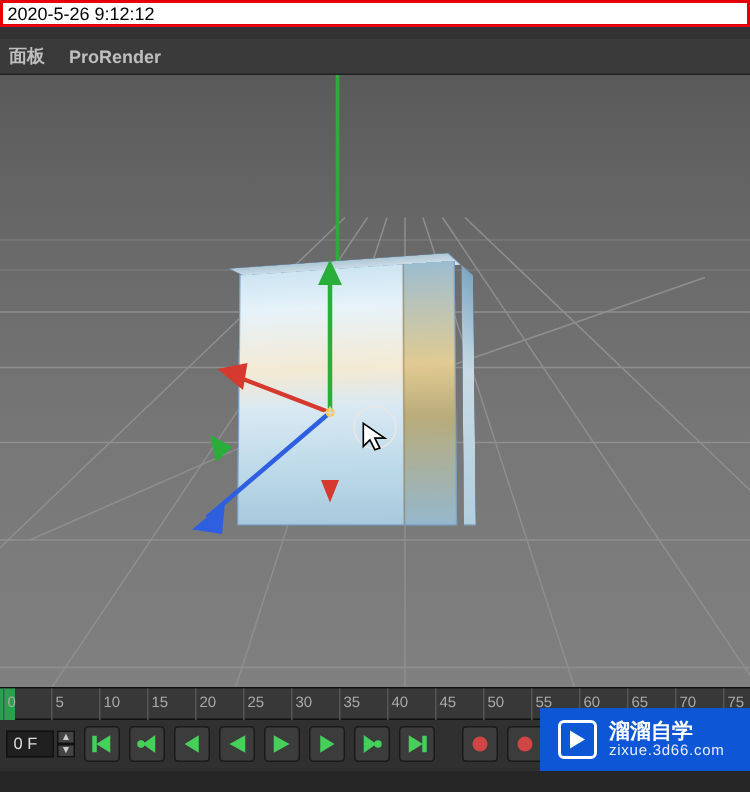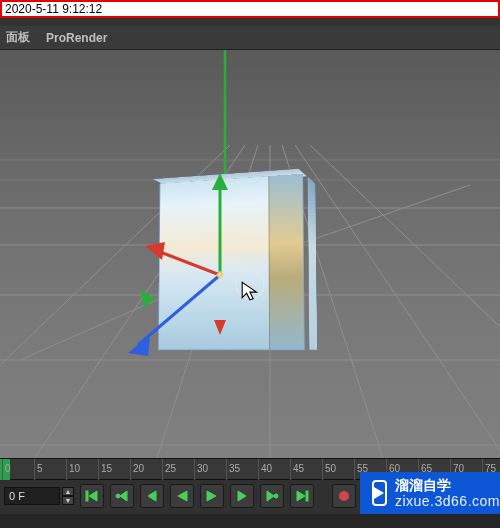--- a/index.html
+++ b/index.html
@@ -89,21 +89,21 @@
   }
 
   .transport {
     position: relative; height: 32px; display: flex; align-items: center;
     padding: 0 4px; gap: 6px; background: #303030;
   }
   .frame-box {
     display: flex; align-items: center; gap: 2px;
   }
   .frame-box input {
-    width: 56px; height: 18px; background: #202020; color: #ddd;
+    width: 32px; height: 18px; background: #202020; color: #ddd;
     border: 1px solid #111; font-size: 11px; padding: 0 4px;
   }
   .stepper {
     display: flex; flex-direction: column; width: 12px;
   }
   .stepper button {
     height: 9px; background: #444; border: 1px solid #111; padding: 0;
     font-size: 7px; color: #ccc; line-height: 5px; cursor: pointer;
   }
 
@@ -125,32 +125,32 @@
   }
   .watermark .play {
     width: 26px; height: 26px; border: 2px solid #fff; border-radius: 4px;
     display: flex; align-items: center; justify-content: center;
   }
   .watermark .play::before {
     content: ""; border-left: 10px solid #fff; border-top: 6px solid transparent; border-bottom: 6px solid transparent;
   }
   .watermark .txt { display: flex; flex-direction: column; line-height: 1.15; }
   .watermark .txt .t1 { font-size: 14px; font-weight: bold; }
-  .watermark .txt .t2 { font-size: 14px; letter-spacing: .5px; opacity: .9; text-align: center; }
+  .watermark .txt .t2 { font-size: 10px; letter-spacing: .5px; opacity: .9; text-align: center; }
 
   .bottom-edge {
     position: absolute; left: 0; bottom: 0; width: 500px; height: 14px;
     background: #262626; z-index: 55;
   }
 </style>
 </head>
 <body>
 
 <div class="timestamp-bar">
-  <span>2020-5-11 9:12:12</span>
+  <span>2020-5-26 9:12:12</span>
 </div>
 
 <div class="top-rainbow"></div>
 
 <div class="menu-strip">
   <span>面板</span>
   <span>ProRender</span>
 </div>
 
 <div class="viewport">

